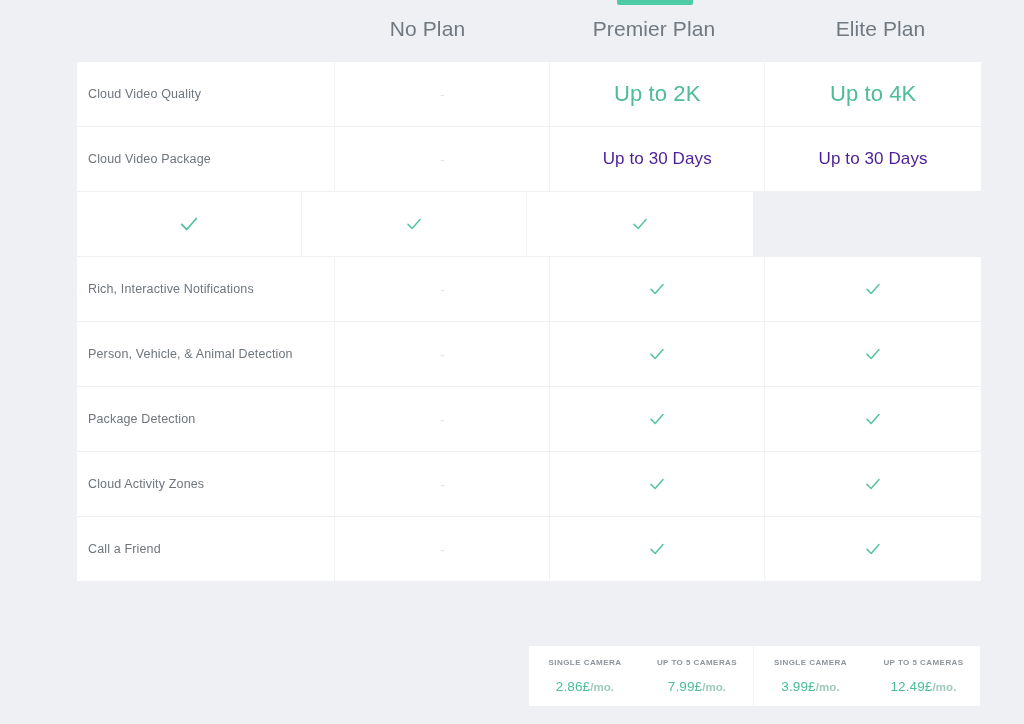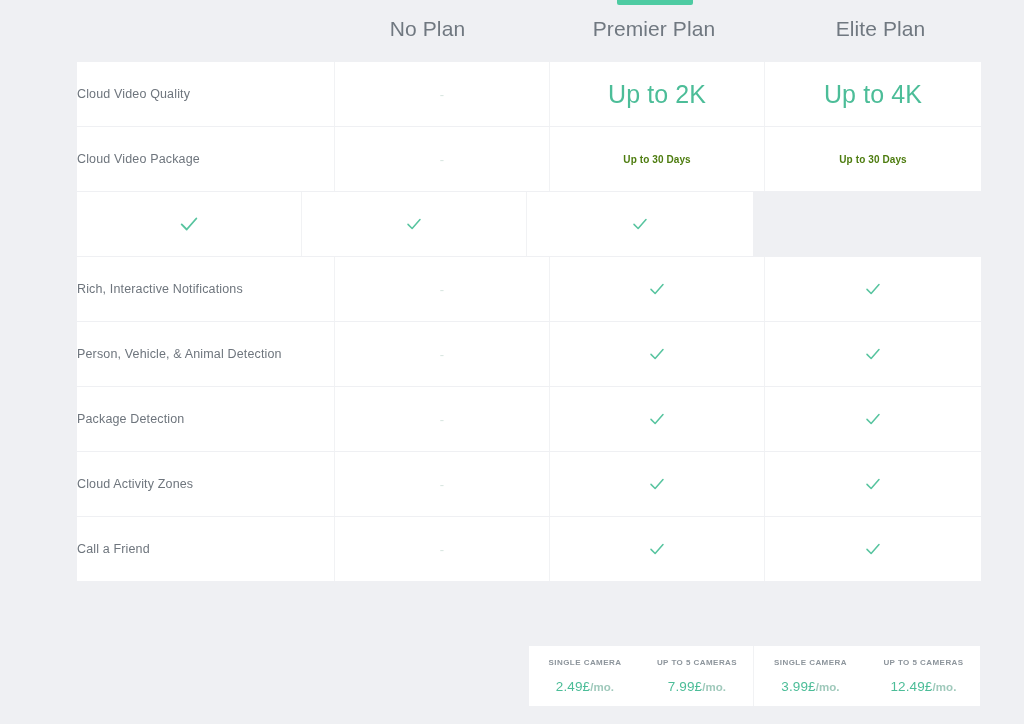--- a/index.html
+++ b/index.html
@@ -63,20 +63,21 @@
   }
   .cell {
     background: #ffffff;
     height: 64px;
     display: flex;
     align-items: center;
     box-sizing: border-box;
   }
   .cell-feature {
     width: 270px;
+    padding-left: 11px;
     border-right: 1px solid #f1f2f4;
   }
   .cell-plan {
     width: 225px;
     justify-content: center;
     border-right: 1px solid #f1f2f4;
   }
   .cell-plan.last { border-right: none; width: 226px; }
 
   .feature-label {
@@ -93,29 +94,29 @@
     user-select: none;
   }
 
   .check {
     display: block;
   }
   .check.big  { width: 22px; height: 22px; }
   .check.small{ width: 18px; height: 18px; }
 
   .val-large {
-    font-size: 25px;
+    font-size: 22px;
     color: #4cbd98;
     font-weight: 400;
     letter-spacing: 0.1px;
   }
   .val-small {
-    font-size: 10px;
-    color: #4d7c0f;
-    font-weight: 700;
+    font-size: 17px;
+    color: #4c1d95;
+    font-weight: 400;
     letter-spacing: 0.1px;
   }
 
   
   #price-row {
     position: absolute;
     left: 529px;
     top: 646px;
     width: 452px;
     height: 60px;
@@ -303,21 +304,21 @@
           <path d="M4 12.5 L9.5 18 L20 6"></path>
         </svg>
       </div>
     </div>
   </div>
 
 <div id="price-row">
   <div class="price-card first">
     <div class="price-col">
       <div class="price-cap">SINGLE CAMERA</div>
-      <div class="price-val"><span>2.49£</span><span class="price-per">/mo.</span></div>
+      <div class="price-val"><span>2.86£</span><span class="price-per">/mo.</span></div>
     </div>
     <div class="price-col">
       <div class="price-cap">UP TO 5 CAMERAS</div>
       <div class="price-val"><span>7.99£</span><span class="price-per">/mo.</span></div>
     </div>
   </div>
   <div class="price-card second">
     <div class="price-col">
       <div class="price-cap">SINGLE CAMERA</div>
       <div class="price-val"><span>3.99£</span><span class="price-per">/mo.</span></div>

